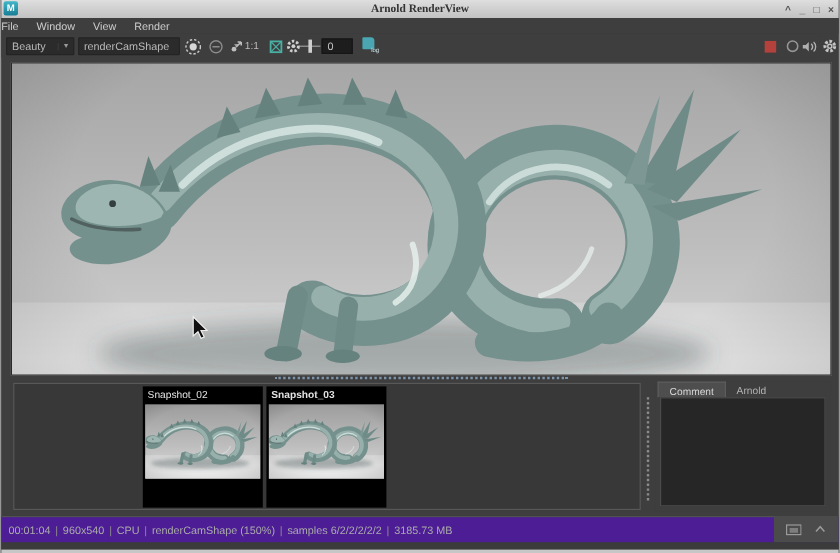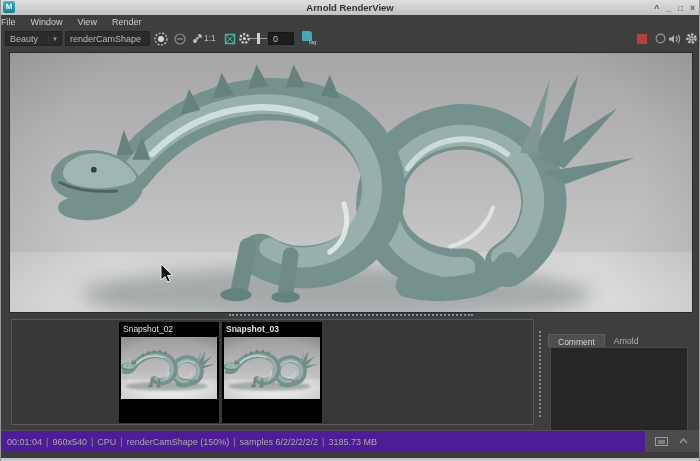--- a/index.html
+++ b/index.html
@@ -12,21 +12,21 @@
   }
   .abs{ position:absolute; }
 
   
   .titlebar{ top:0; left:0; right:0; height:15px;
     background:linear-gradient(#dedede,#c2c2c2); color:#2f2f2f;
     display:flex; align-items:center; }
   .app-icon{ position:absolute; left:2px; top:1px; width:12px; height:12px;
     border-radius:2px; background:linear-gradient(#41b7c8,#177d95);
     color:#fff; font-size:8px; font-weight:bold; text-align:center; line-height:12px; }
-  .win-title{ flex:1; text-align:center; font-size:9.5px; font-weight:bold; color:#333; }
+  .win-title{ flex:1; text-align:center; font-size:9.5px; font-weight:bold; color:#333;font-family:Liberation Serif, serif; }
   .win-controls{ position:absolute; right:4px; top:0; height:15px; display:flex; gap:7px;
     align-items:center; color:#555; font-size:8.5px; font-weight:bold; }
   .win-controls span{ cursor:default; }
 
   
   .menubar{ top:15px; left:0; right:0; height:13px; background:#3e3e3e;
     display:flex; align-items:center; gap:15px; color:#cdcdcd; }
 
   
   .toolbar{ top:28px; left:0; right:16px; height:20px; background:#3e3e3e; }
@@ -60,21 +60,21 @@
 
   
   .snapshots{ top:319px; left:10px; width:523px; height:106px;
     border:1px solid #585858; background:#383838; }
   .snapcard{ position:absolute; top:2px; width:100px; height:101px; background:#000; }
   .snapcard .snaplabel{ height:14px; padding:2px 0 0 4px; color:#e2e2e2; font-size:8.5px; }
   .snapthumb{ position:absolute; left:2px; top:15px; width:96px; height:62px;
     background:#9a9a9a; overflow:hidden; }
 
   
-  .panel{ top:318px; left:545px; width:146px; height:108px; background:#3e3e3e;margin-top:16px; }
+  .panel{ top:318px; left:545px; width:146px; height:108px; background:#3e3e3e; }
   .tabs{ position:absolute; top:0; left:2px; right:0; height:13px; display:flex; }
   .tab{ padding:2px 9px 0 9px; font-size:8.5px; color:#b2b2b2; }
   .tab.active{ background:#4e4e4e; color:#d6d6d6; border:1px solid #5c5c5c; border-bottom:none; }
   .panelbox{ position:absolute; left:4px; top:13px; width:138px; height:91px;
     background:#262626; border:1px solid #4b4b4b; }
 
   
   .statusbar{ top:430px; left:0; right:0; height:22px; background:#4c1d95;
     border-top:1px solid #525252; display:flex; align-items:center;
     padding-left:6px; color:#aaaaaa; font-size:9px; white-space:pre; }

